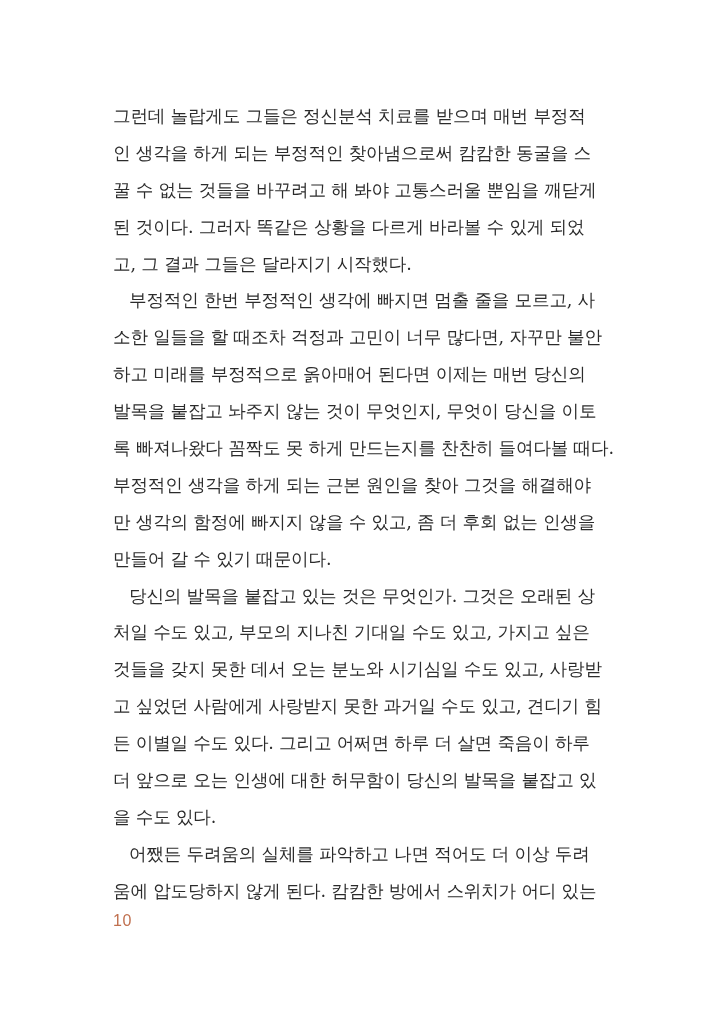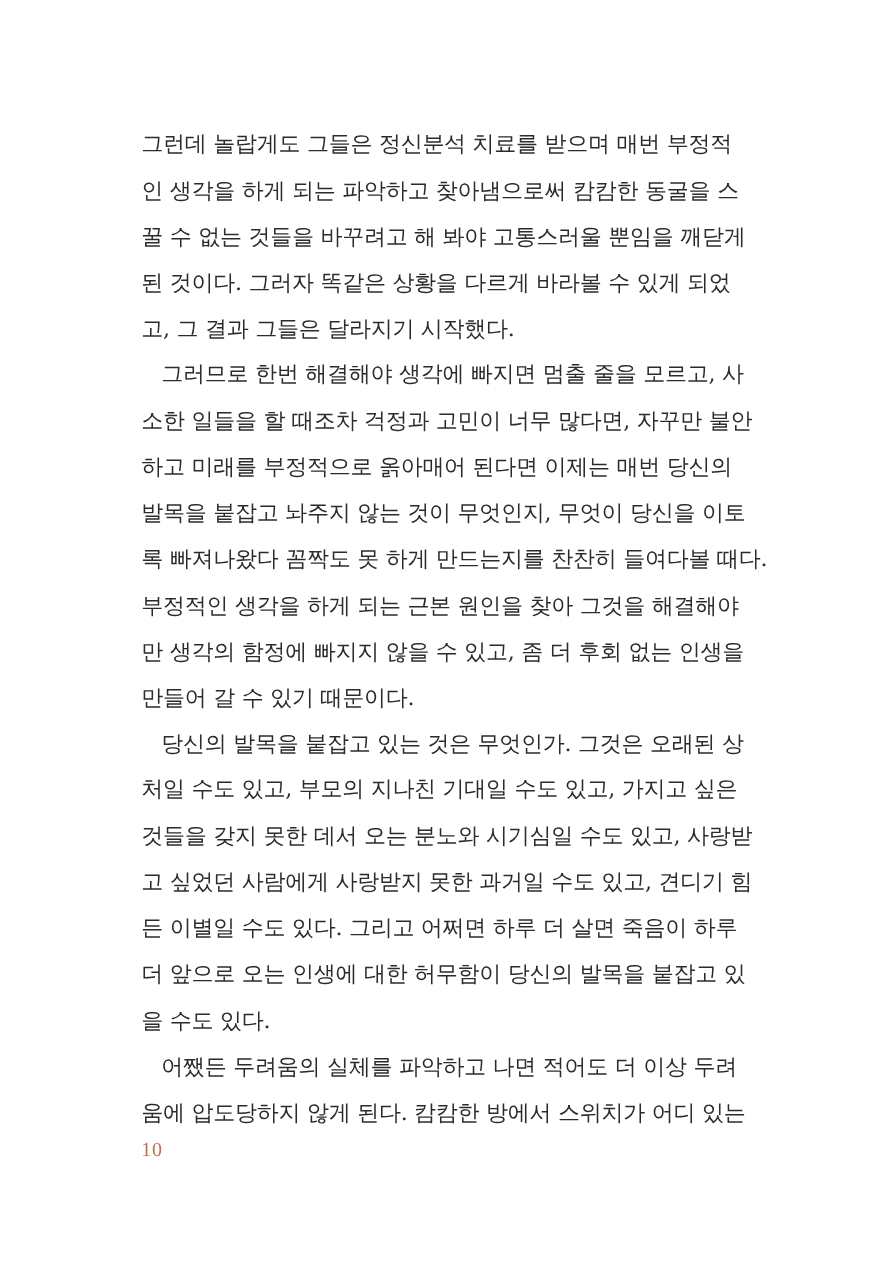--- a/index.html
+++ b/index.html
@@ -41,42 +41,42 @@
     .line.last {
       text-align-last: left;
     }
     .line.indent {
       padding-left: 16px;
     }
     .page-number {
       position: absolute;
       left: 113px;
       top: 912px;
-      font-family: Liberation Serif, serif;
+      font-family: Liberation Sans, sans-serif;
       font-size: 16px;
       color: #c0704f;
       letter-spacing: 0.5px;
     }
   </style>
 </head>
 <body>
 
 <div class="page">
   <div class="text-column">
 
     <div>
       <span class="line">그런데 놀랍게도 그들은 정신분석 치료를 받으며 매번 부정적</span>
-      <span class="line">인 생각을 하게 되는 파악하고 찾아냄으로써 캄캄한 동굴을 스</span>
+      <span class="line">인 생각을 하게 되는 부정적인 찾아냄으로써 캄캄한 동굴을 스</span>
       <span class="line">꿀 수 없는 것들을 바꾸려고 해 봐야 고통스러울 뿐임을 깨닫게</span>
       <span class="line">된 것이다. 그러자 똑같은 상황을 다르게 바라볼 수 있게 되었</span>
       <span class="line last">고, 그 결과 그들은 달라지기 시작했다.</span>
     </div>
 
     <div>
-      <span class="line indent">그러므로 한번 해결해야 생각에 빠지면 멈출 줄을 모르고, 사</span>
+      <span class="line indent">부정적인 한번 부정적인 생각에 빠지면 멈출 줄을 모르고, 사</span>
       <span class="line">소한 일들을 할 때조차 걱정과 고민이 너무 많다면, 자꾸만 불안</span>
       <span class="line">하고 미래를 부정적으로 옭아매어 된다면 이제는 매번 당신의</span>
       <span class="line">발목을 붙잡고 놔주지 않는 것이 무엇인지, 무엇이 당신을 이토</span>
       <span class="line">록 빠져나왔다 꼼짝도 못 하게 만드는지를 찬찬히 들여다볼 때다.</span>
       <span class="line">부정적인 생각을 하게 되는 근본 원인을 찾아 그것을 해결해야</span>
       <span class="line">만 생각의 함정에 빠지지 않을 수 있고, 좀 더 후회 없는 인생을</span>
       <span class="line last">만들어 갈 수 있기 때문이다.</span>
     </div>
 
     <div>

